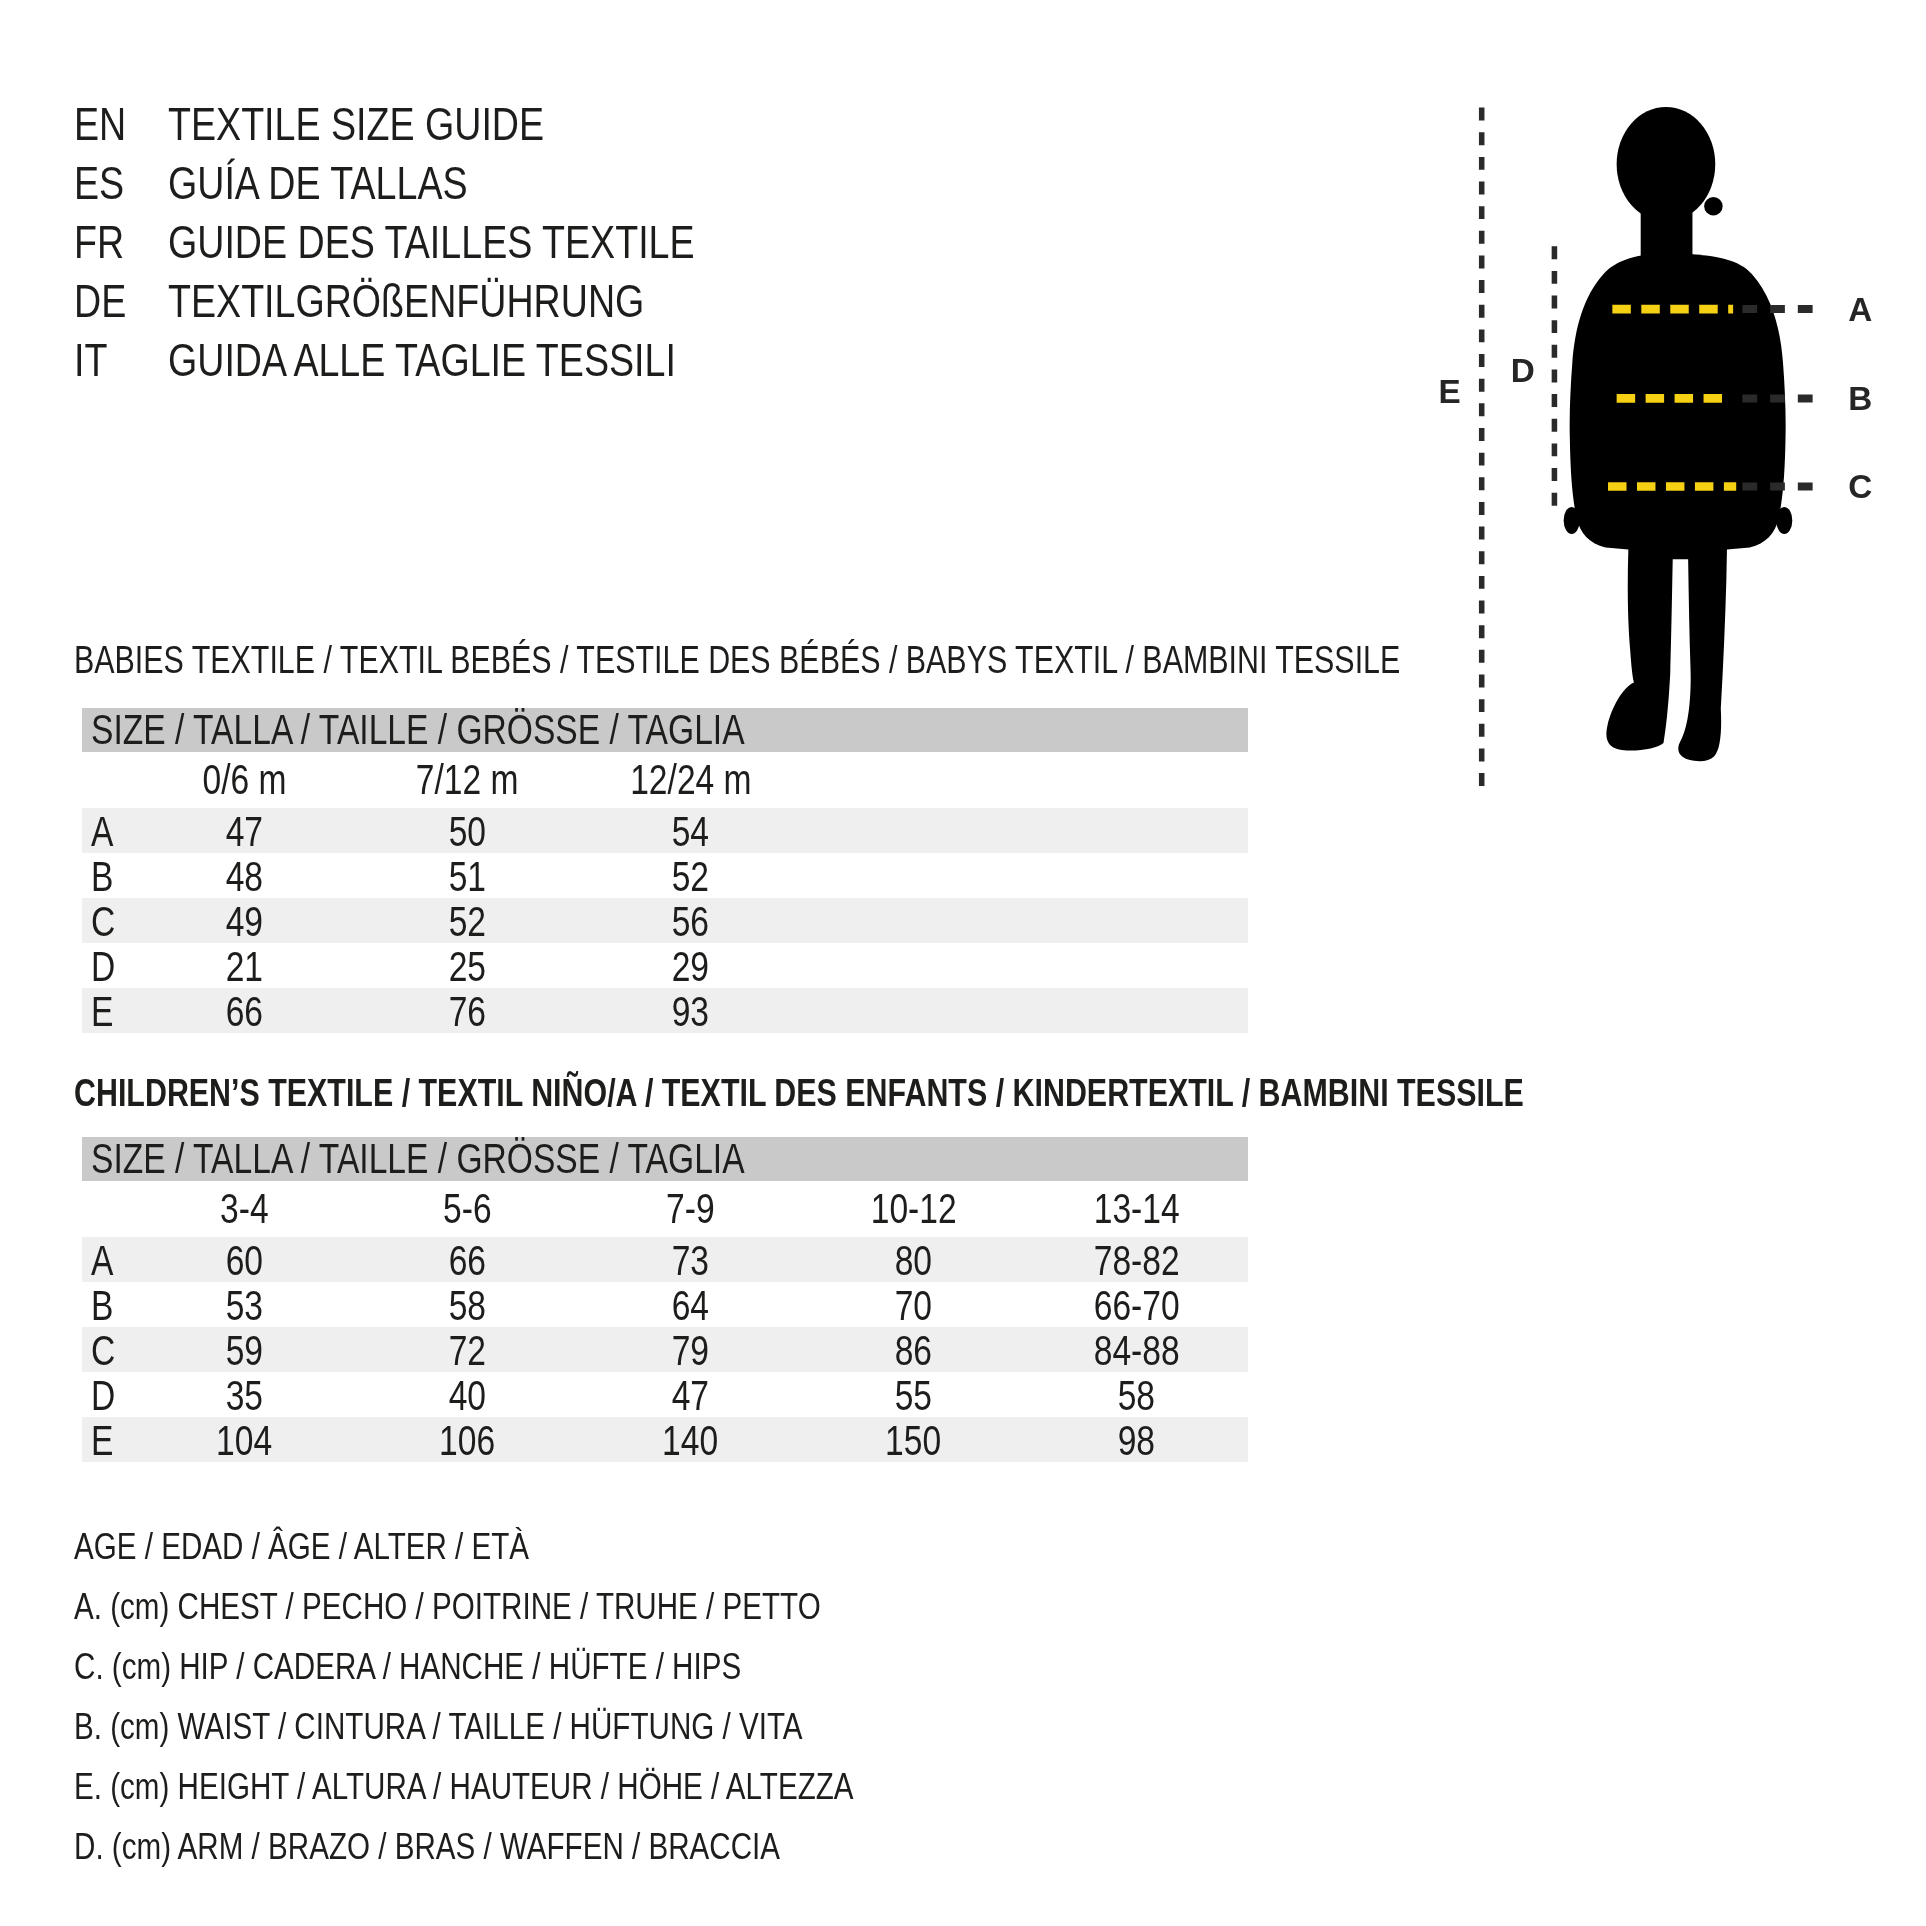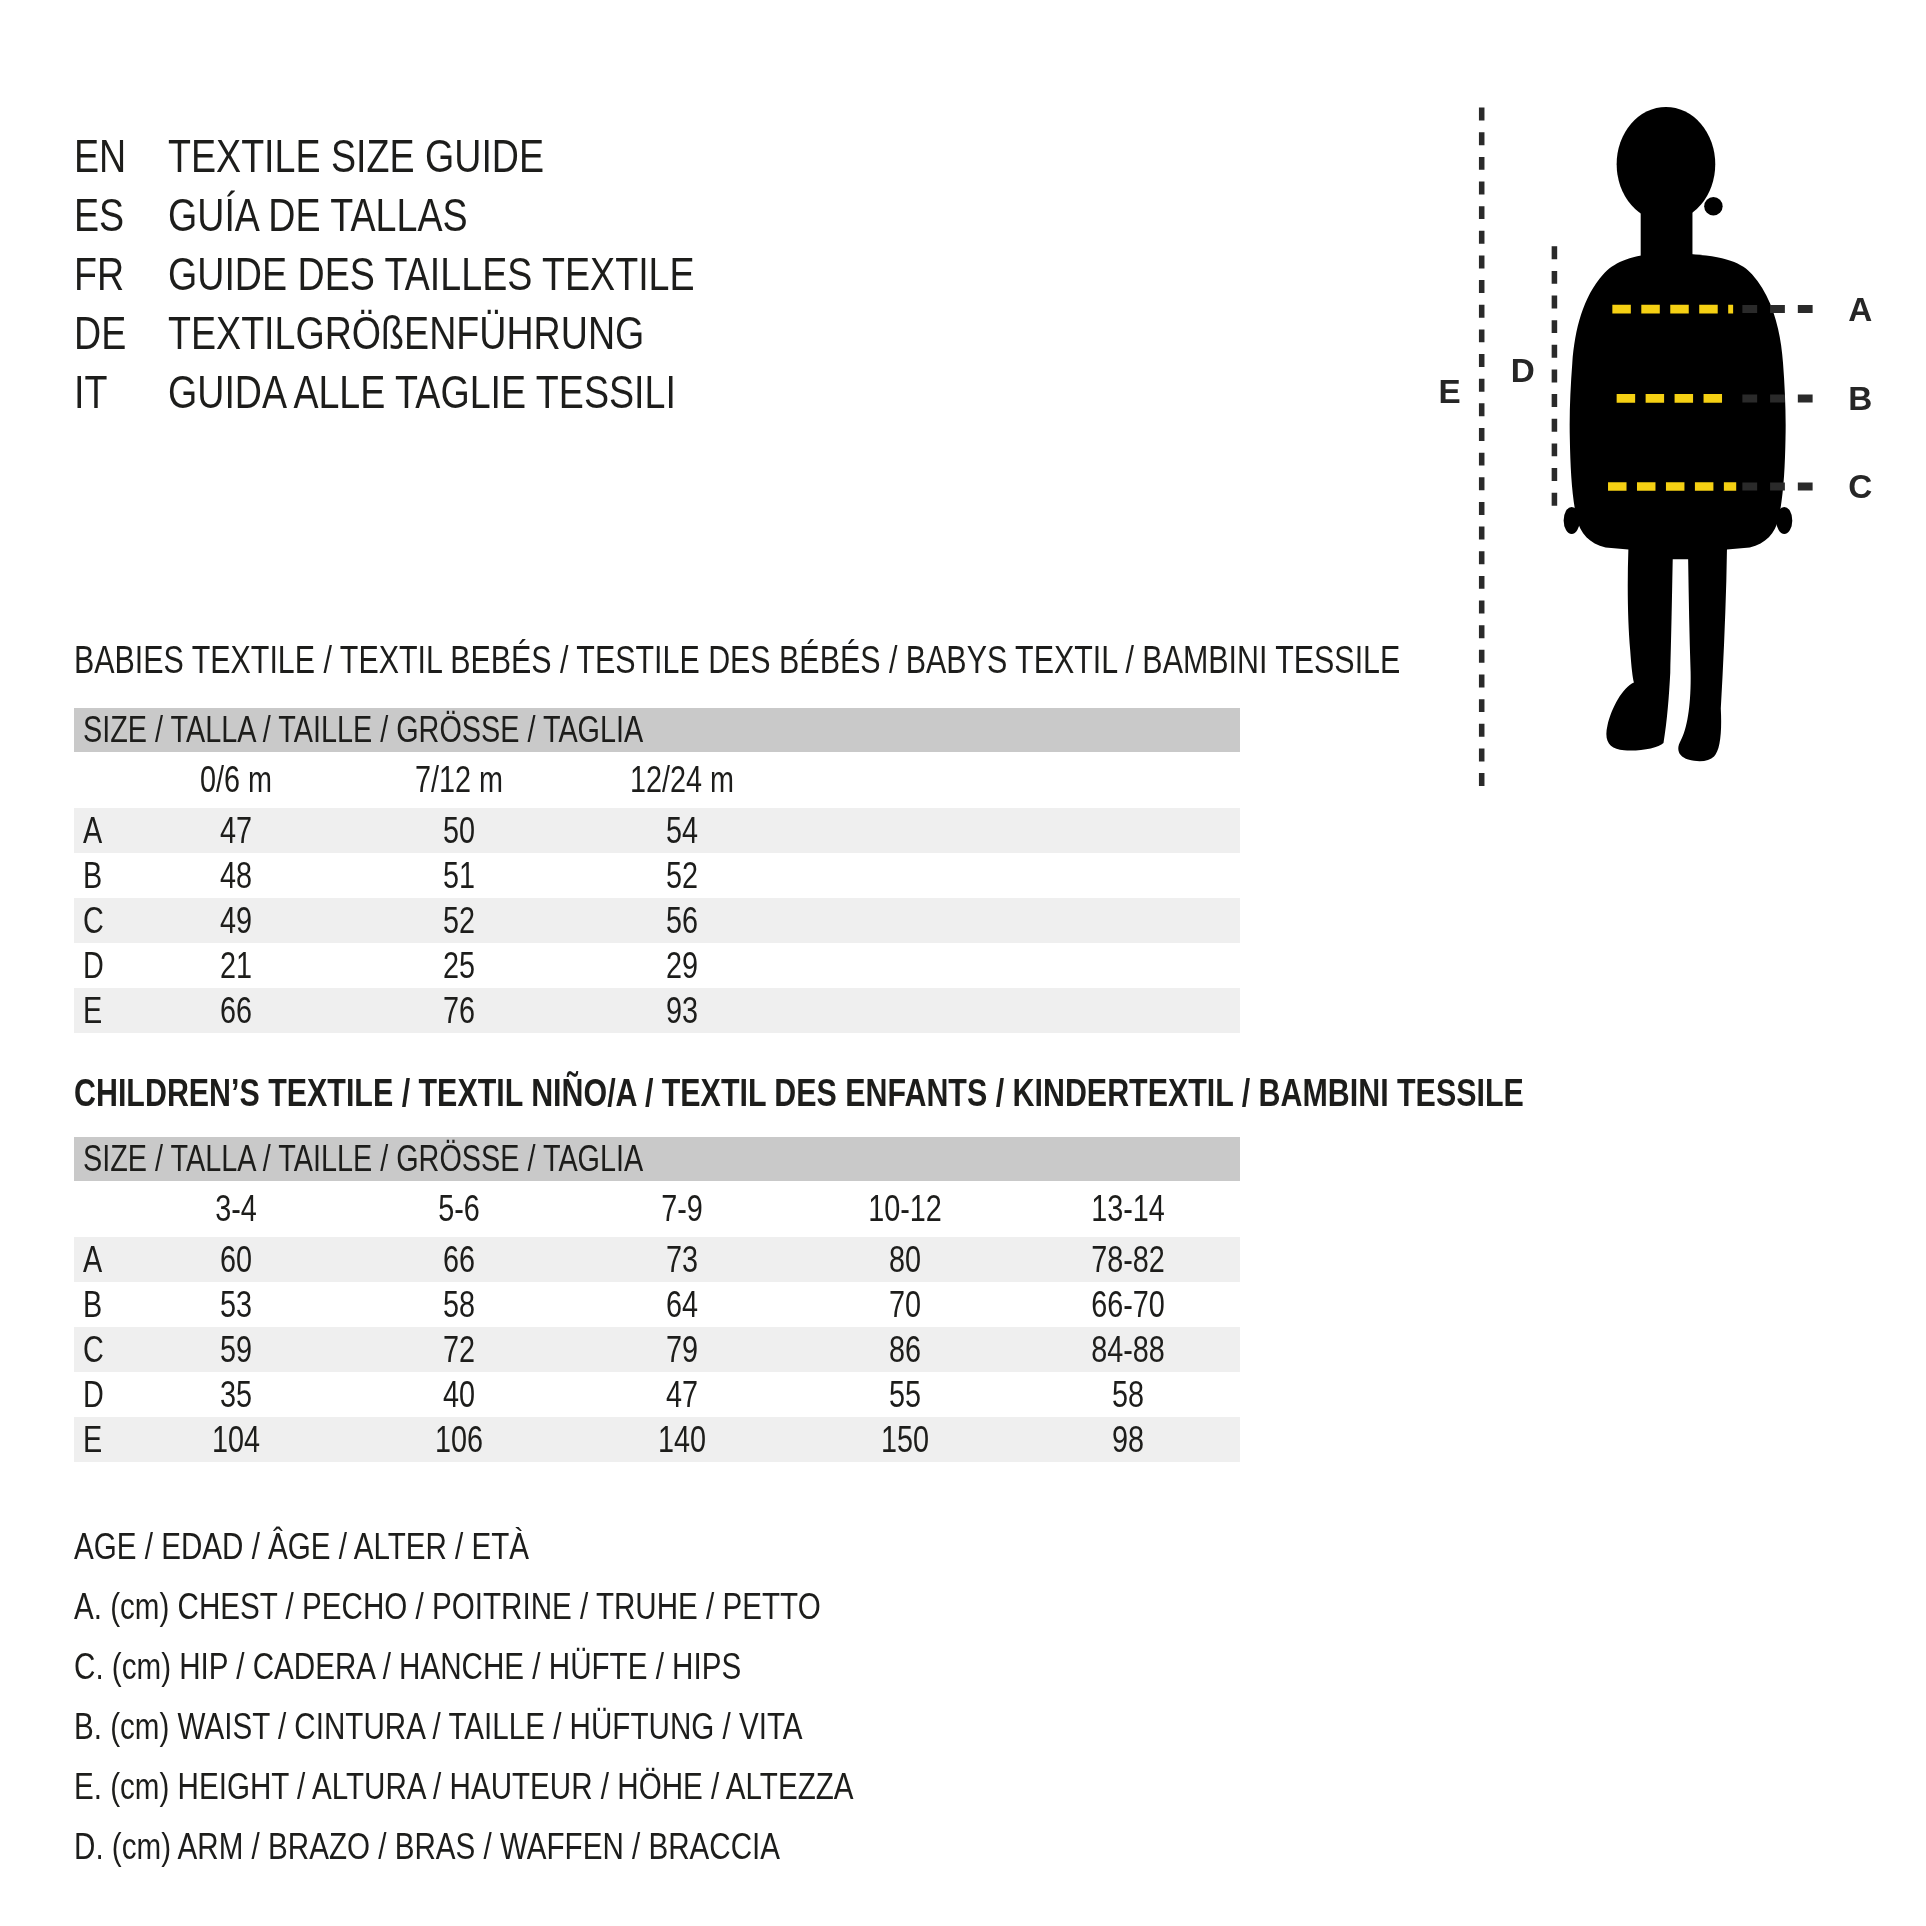--- a/index.html
+++ b/index.html
@@ -4,29 +4,29 @@
 <style>
   * { margin:0; padding:0; box-sizing:border-box; }
   body { background:#ffffff; font-family:"Liberation Sans", sans-serif; }
   .canvas { position:relative; width:1926px; height:1926px; background:#fff; overflow:hidden; color:#1d1d1b; }
 
   
   .cond   { display:inline-block; transform:scaleX(0.8); transform-origin:0 50%; white-space:nowrap; }
   .cond-c { display:inline-block; transform:scaleX(0.8); transform-origin:50% 50%; white-space:nowrap; }
 
   
-  .langs { position:absolute; left:74px; top:94px; font-size:47px; line-height:59px;margin-top:32px; }
+  .langs { position:absolute; left:74px; top:94px; font-size:47px; line-height:59px; }
   .lang-row { white-space:nowrap; }
   .lang-code { display:inline-block; width:94px; }
 
   
   .section-title { position:absolute; left:74px; font-size:38px; line-height:38px; }
 
   
-  .size-table { position:absolute; left:74px; width:1166px; font-size:36px; }
+  .size-table { position:absolute; left:82px; width:1166px; font-size:42px; }
   .bar { height:44px; background:#c9c9c9; display:flex; align-items:center; padding-left:8.6px; }
   .cols { display:grid; grid-template-columns:51px repeat(5,1fr); align-items:center; height:56px; }
   .trow { display:grid; grid-template-columns:51px repeat(5,1fr); align-items:center; height:45px; }
   .trow.striped { background:#efefef; }
   .row-label { padding-left:8.6px; }
   .cell { text-align:center; }
 
   
   .legend { position:absolute; left:74px; top:1517px; font-size:37px; line-height:60px; }
 

